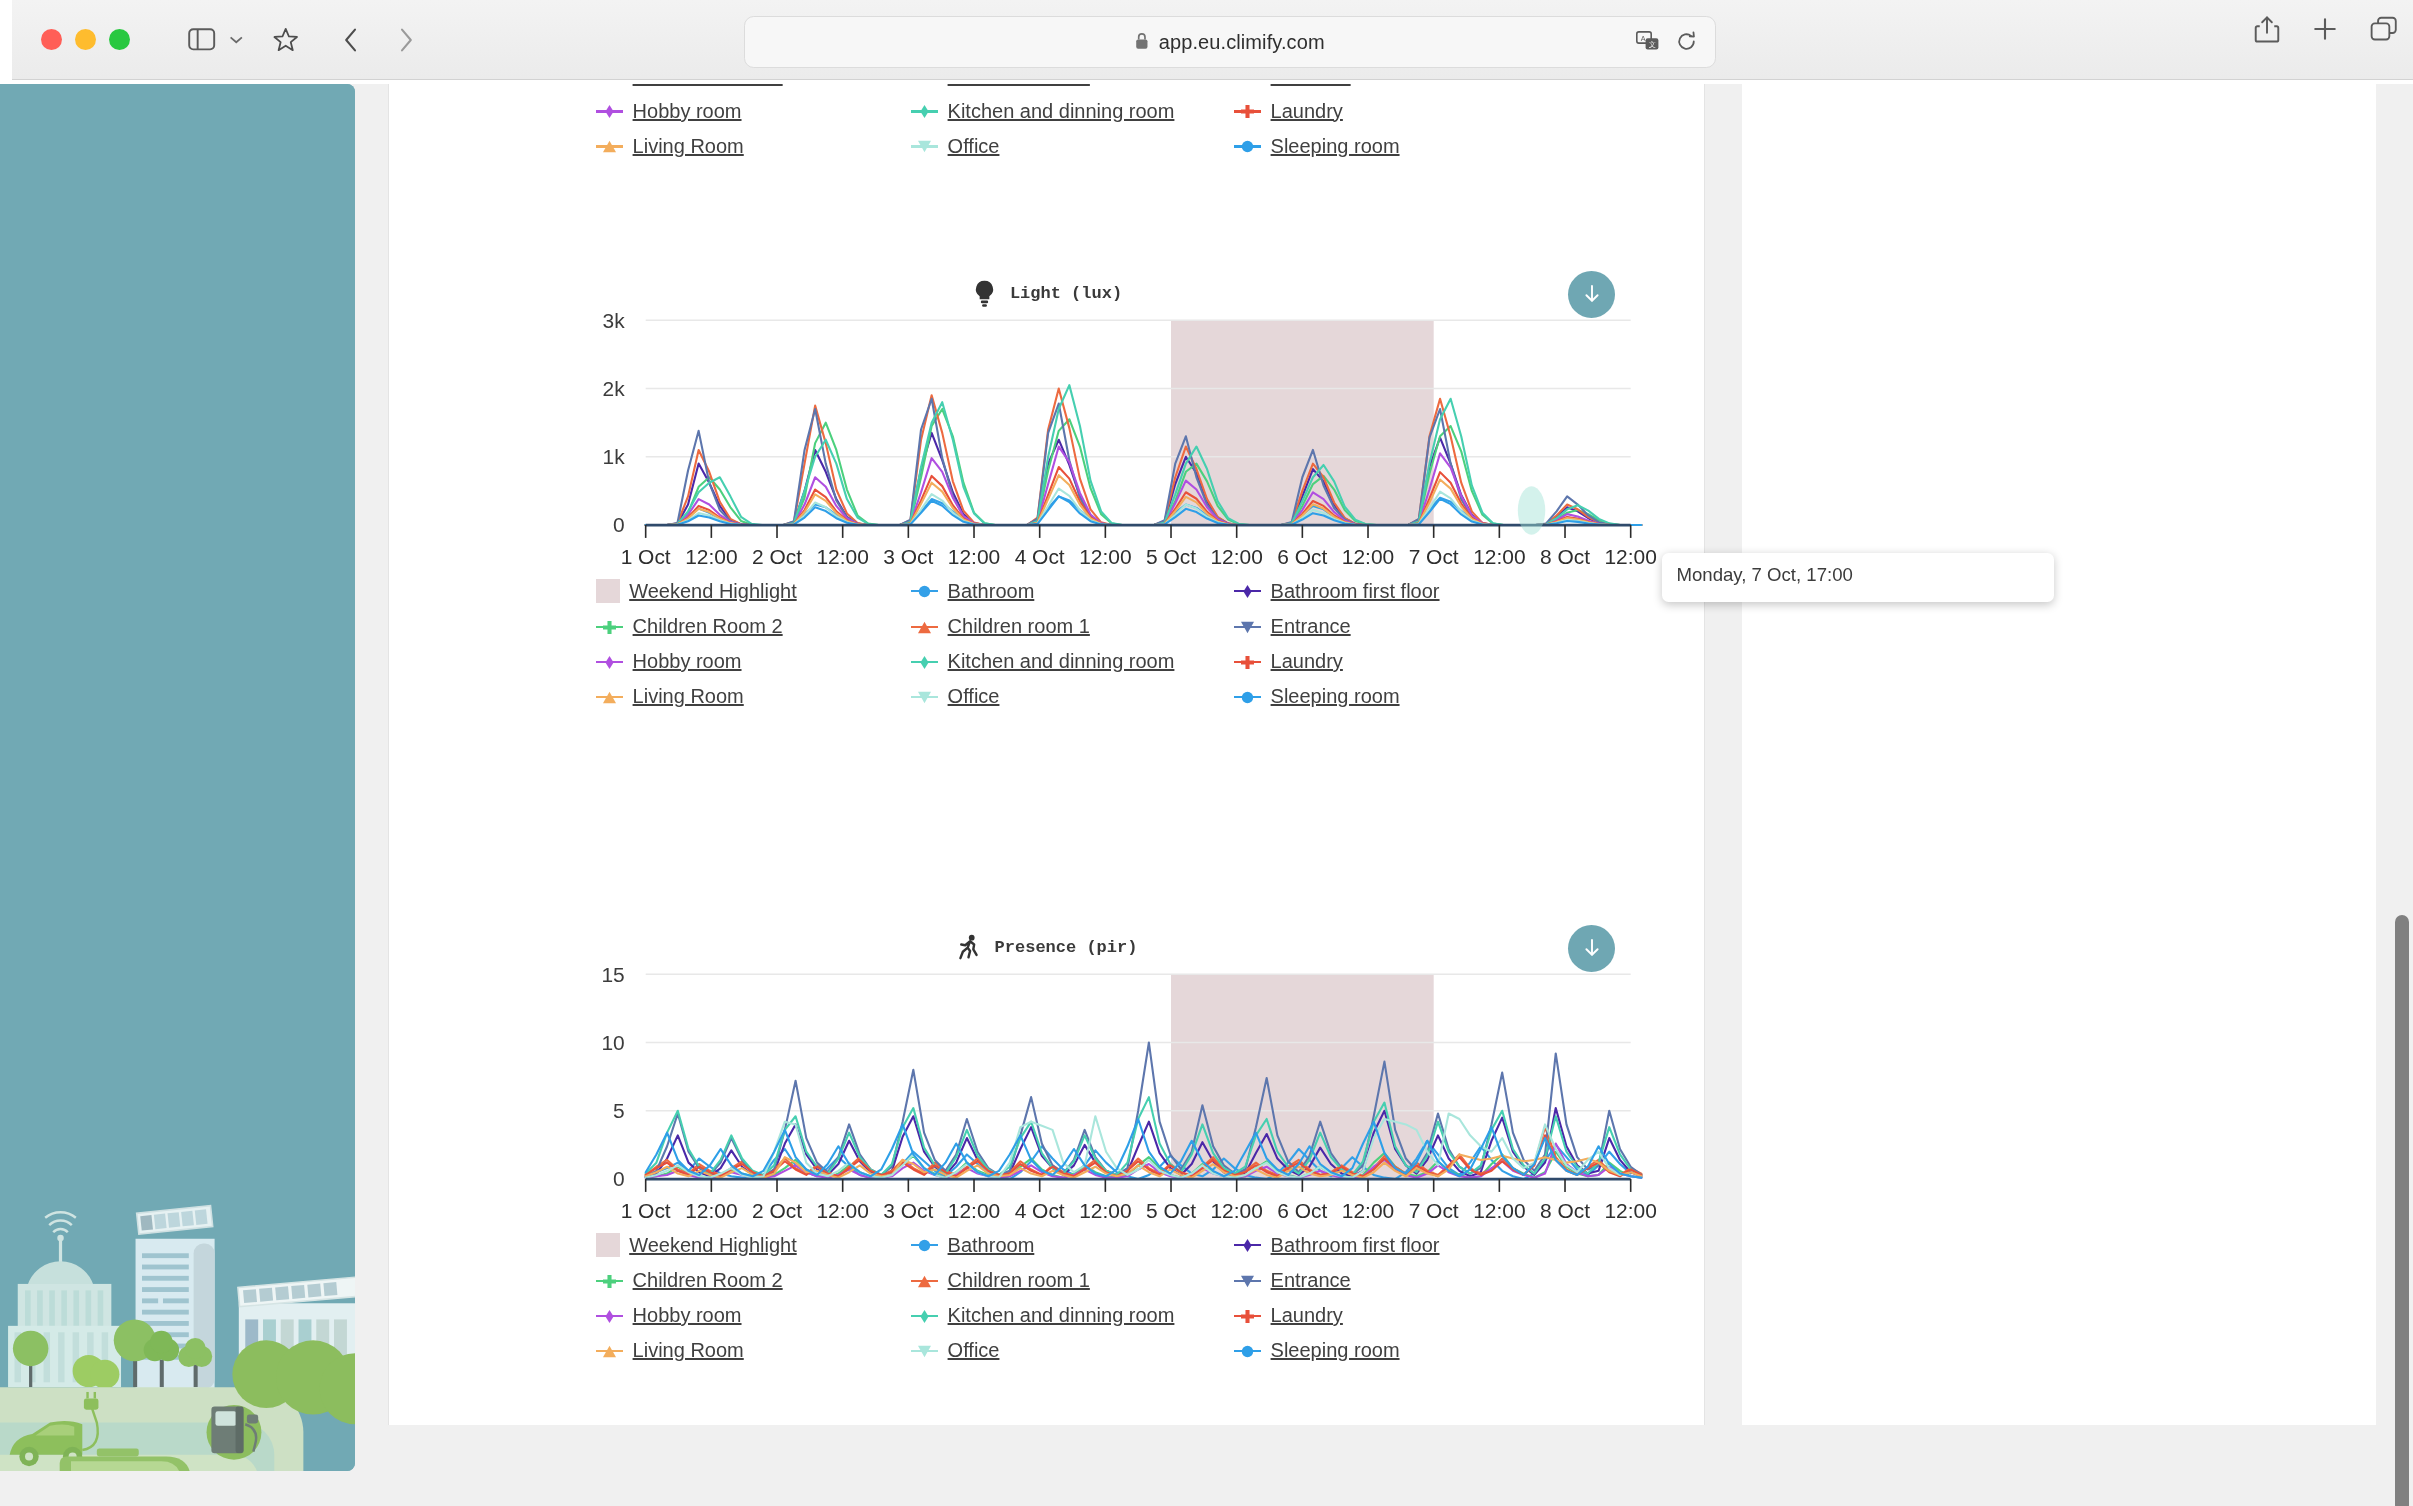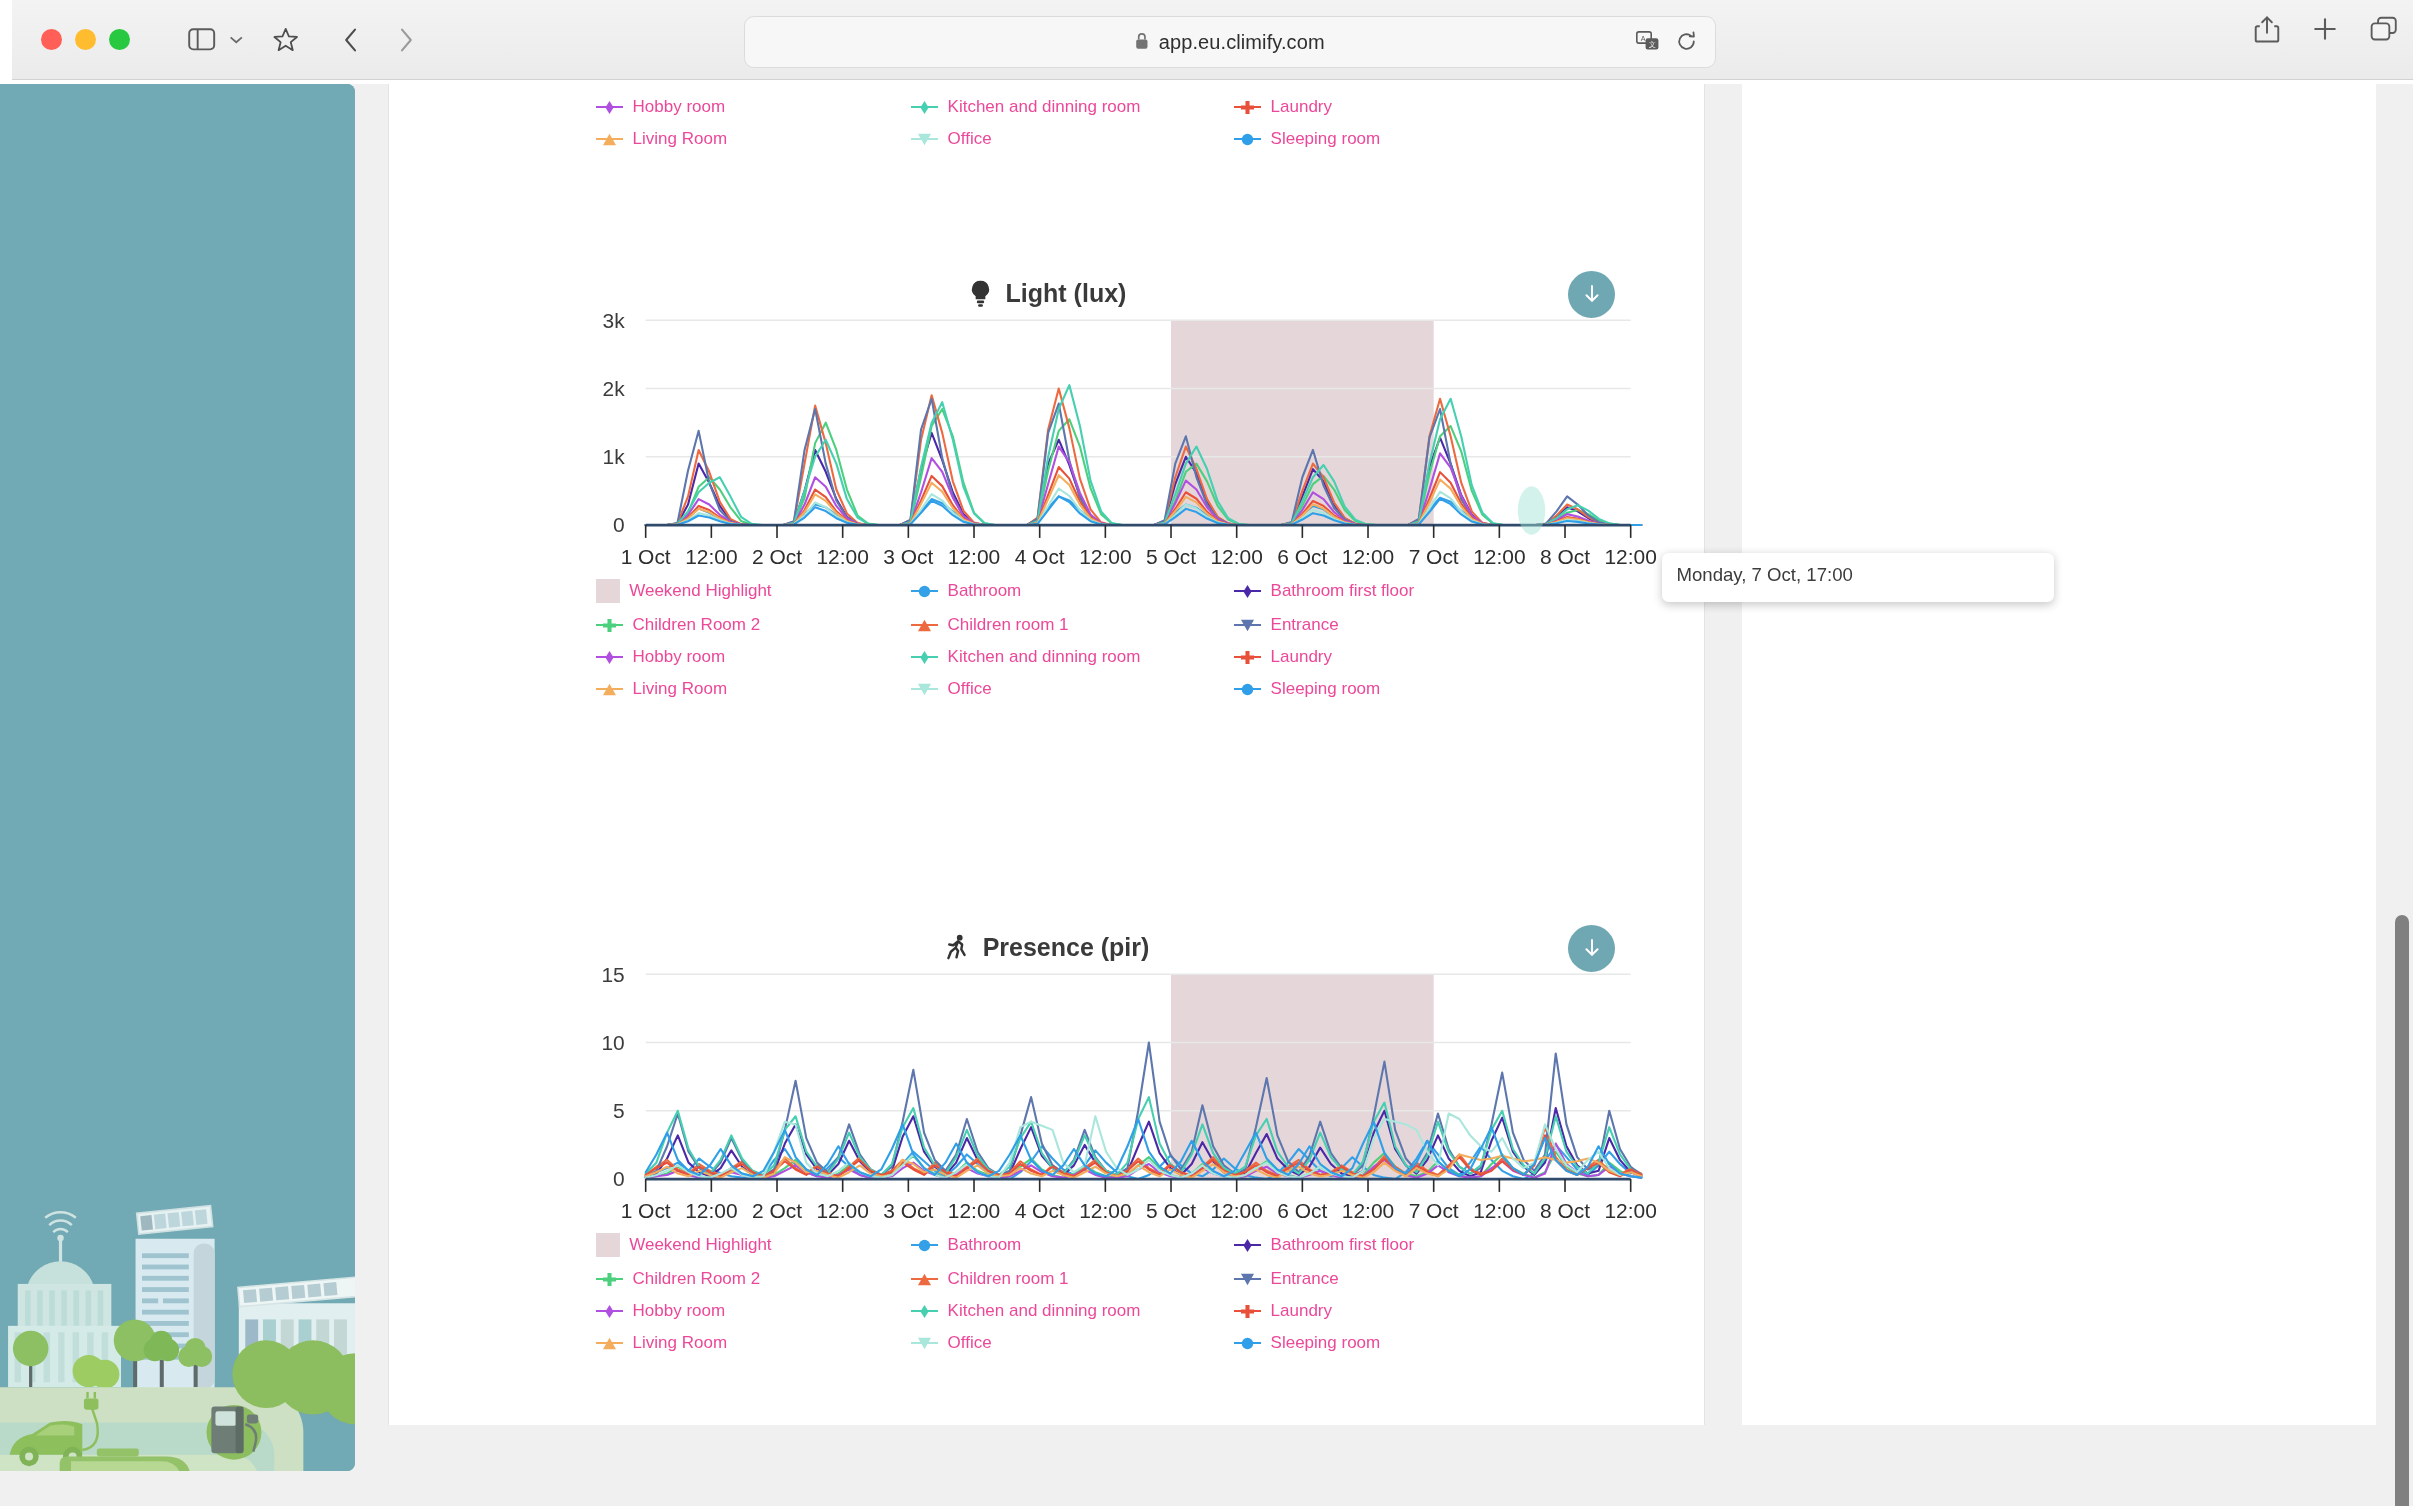--- a/index.html
+++ b/index.html
@@ -80,21 +80,21 @@
     width: 634px; height: 1341px;
     background: #ffffff;
   }
 
   
   .chart-block { position: absolute; left: 0; width: 1317px; }
 
   .chart-title {
     display: flex; align-items: center; justify-content: center;
     gap: 13px; height: 39px;
-    font-size: 25px; font-weight: bold; color: #3a3a3a;
+    font-size: 17px; font-weight: bold; color: #3a3a3a; font-family: Liberation Mono, monospace;
   }
   .title-icon { width: 24px; height: 27.4px; display:inline-flex; align-items:center; justify-content:center; }
 
   .download-btn {
     position: absolute; right: 91px;
     width: 47px; height: 47px; border-radius: 50%;
     background: #6fa7b3;
     display: flex; align-items: center; justify-content: center;
     cursor: pointer;
   }
@@ -104,21 +104,21 @@
 
   
   .legend {
     position: absolute; left: 0; width: 1317px;
     display: grid;
     grid-template-columns: 315px 323px 266px;
     justify-content: center;
     row-gap: 12px;
   }
   .legend-item { display: flex; align-items: center; gap: 9.7px; cursor: pointer; }
-  .legend-label { font-size: 17px; color: #ec4899; white-space: nowrap; }
+  .legend-label { font-size: 20px; color: #404040; white-space: nowrap; text-decoration: underline; }
   .lg-marker { width: 27.4px; height: 18px; position: relative; flex: none; }
   .lg-line {
     position: absolute; left: 0; top: 8px; width: 27.4px; height: 2.4px;
   }
   .lg-sym {
     position: absolute; left: 7.3px; top: 3.2px; width: 13px; height: 13px;
   }
   .lg-swatch { width: 24px; height: 24px; background: #e5d7d9; flex: none; }
 
   

